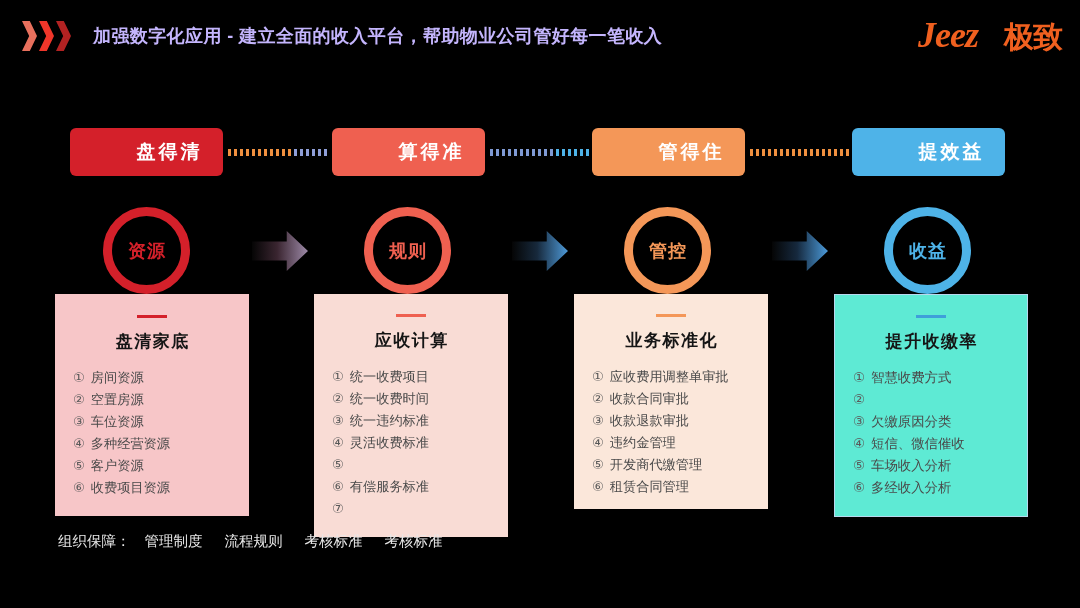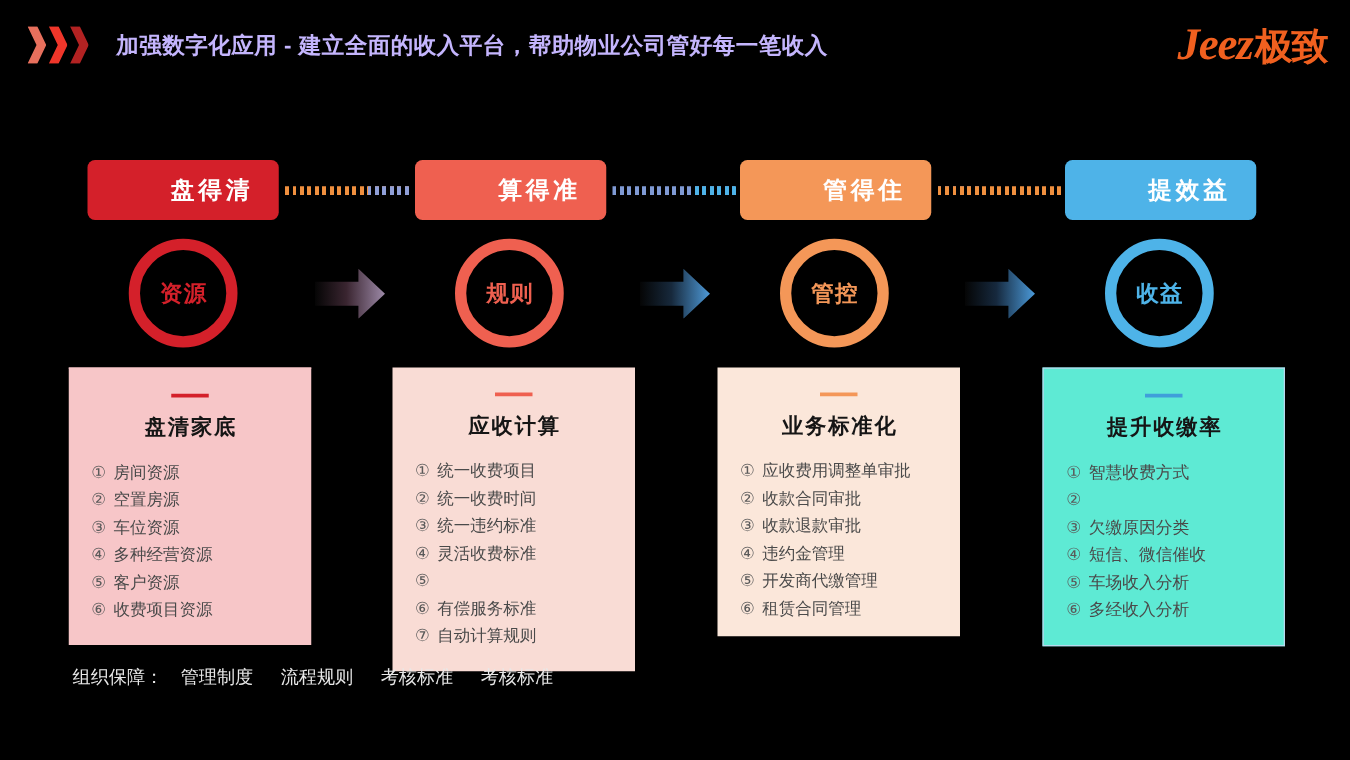--- a/index.html
+++ b/index.html
@@ -50,20 +50,21 @@
   }
 
   .logo {
     position: absolute;
     right: 18px;
     top: 50%;
     transform: translateY(-50%);
     display: flex;
     align-items: baseline;
     color: #f0601f;
+    gap: 24px;
   }
   .logo-latin {
     font-family: "Liberation Serif", "DejaVu Serif", serif;
     font-style: italic;
     font-weight: bold;
     font-size: 36px;
     letter-spacing: -1px;
   }
   .logo-cjk {
     font-size: 30px;
@@ -109,21 +110,21 @@
   .connector.k0 { color: #f0903f; }
   .connector.k0b { left: 294px; width: 34px; color: #8f9fd8; background: repeating-linear-gradient(to right, currentColor 0 3px, transparent 3px 6px); }
   .connector.k1 { left: 490px; width: 98px; color: #7f9ad4; background: repeating-linear-gradient(to right, currentColor 0 3px, transparent 3px 6px); }
   .connector.k1b { left: 556px; width: 33px; color: #4eb3e8; background: repeating-linear-gradient(to right, currentColor 0 3px, transparent 3px 6px); }
   .connector.k2 { left: 750px; width: 99px; color: #f0903f; background: repeating-linear-gradient(to right, currentColor 0 3px, transparent 3px 6px); }
   .connector.k2b { left: 750px; width: 34px; color: #6f86c8; background: repeating-linear-gradient(to right, currentColor 0 3px, transparent 3px 6px); }
 
   
   .circles {
     position: absolute;
-    top: 191px; left: 0;
+    top: 207px; left: 0;
     width: 932px;
     height: 88px;
   }
   .circle {
     position: absolute;
     top: 0;
     width: 87px;
     height: 87px;
     border-radius: 50%;
     border: 9px solid;
@@ -327,21 +328,20 @@
         </li>
       <li>
           <span class="num">⑤</span>
         </li>
       <li>
           <span class="num">⑥</span>
           <span class="txt">有偿服务标准</span>
         </li>
       <li>
           <span class="num">⑦</span>
-          <span class="txt">自动计算规则</span>
         </li>
     </ol>
   </div>
 
   <div class="card c2">
     <div class="rule"></div>
     <div class="card-title">业务标准化</div>
     <ol>
       <li>
           <span class="num">①</span>

